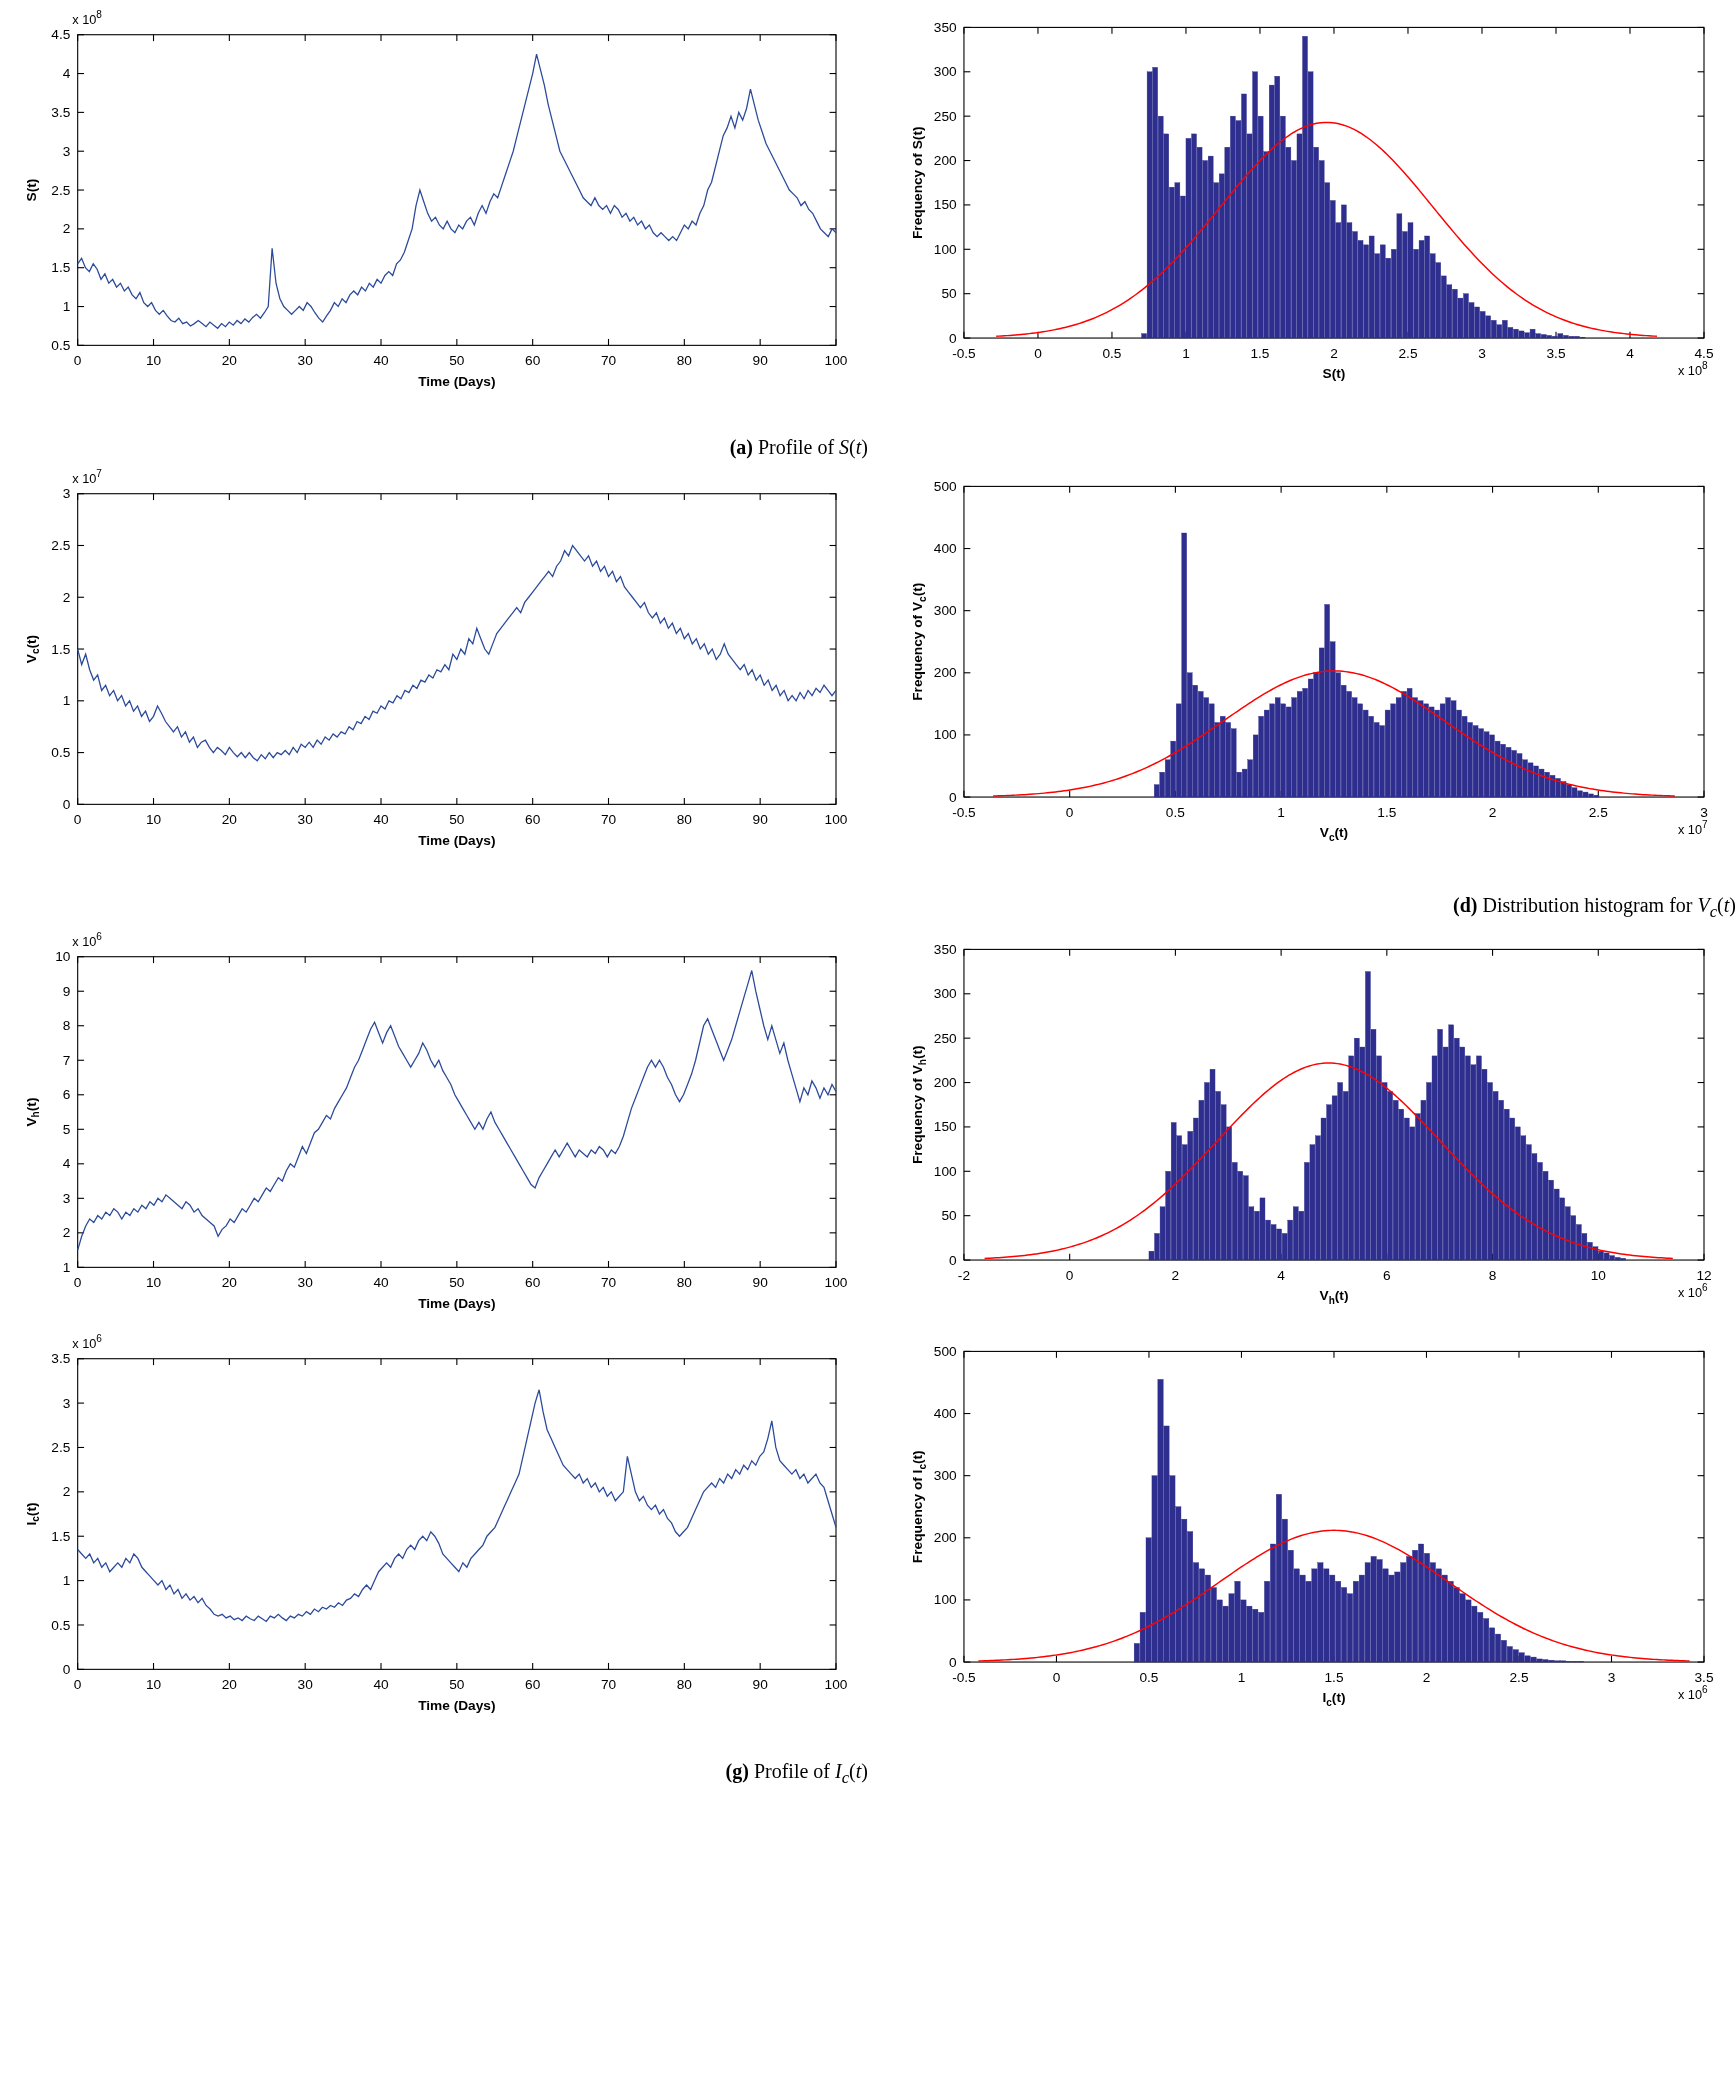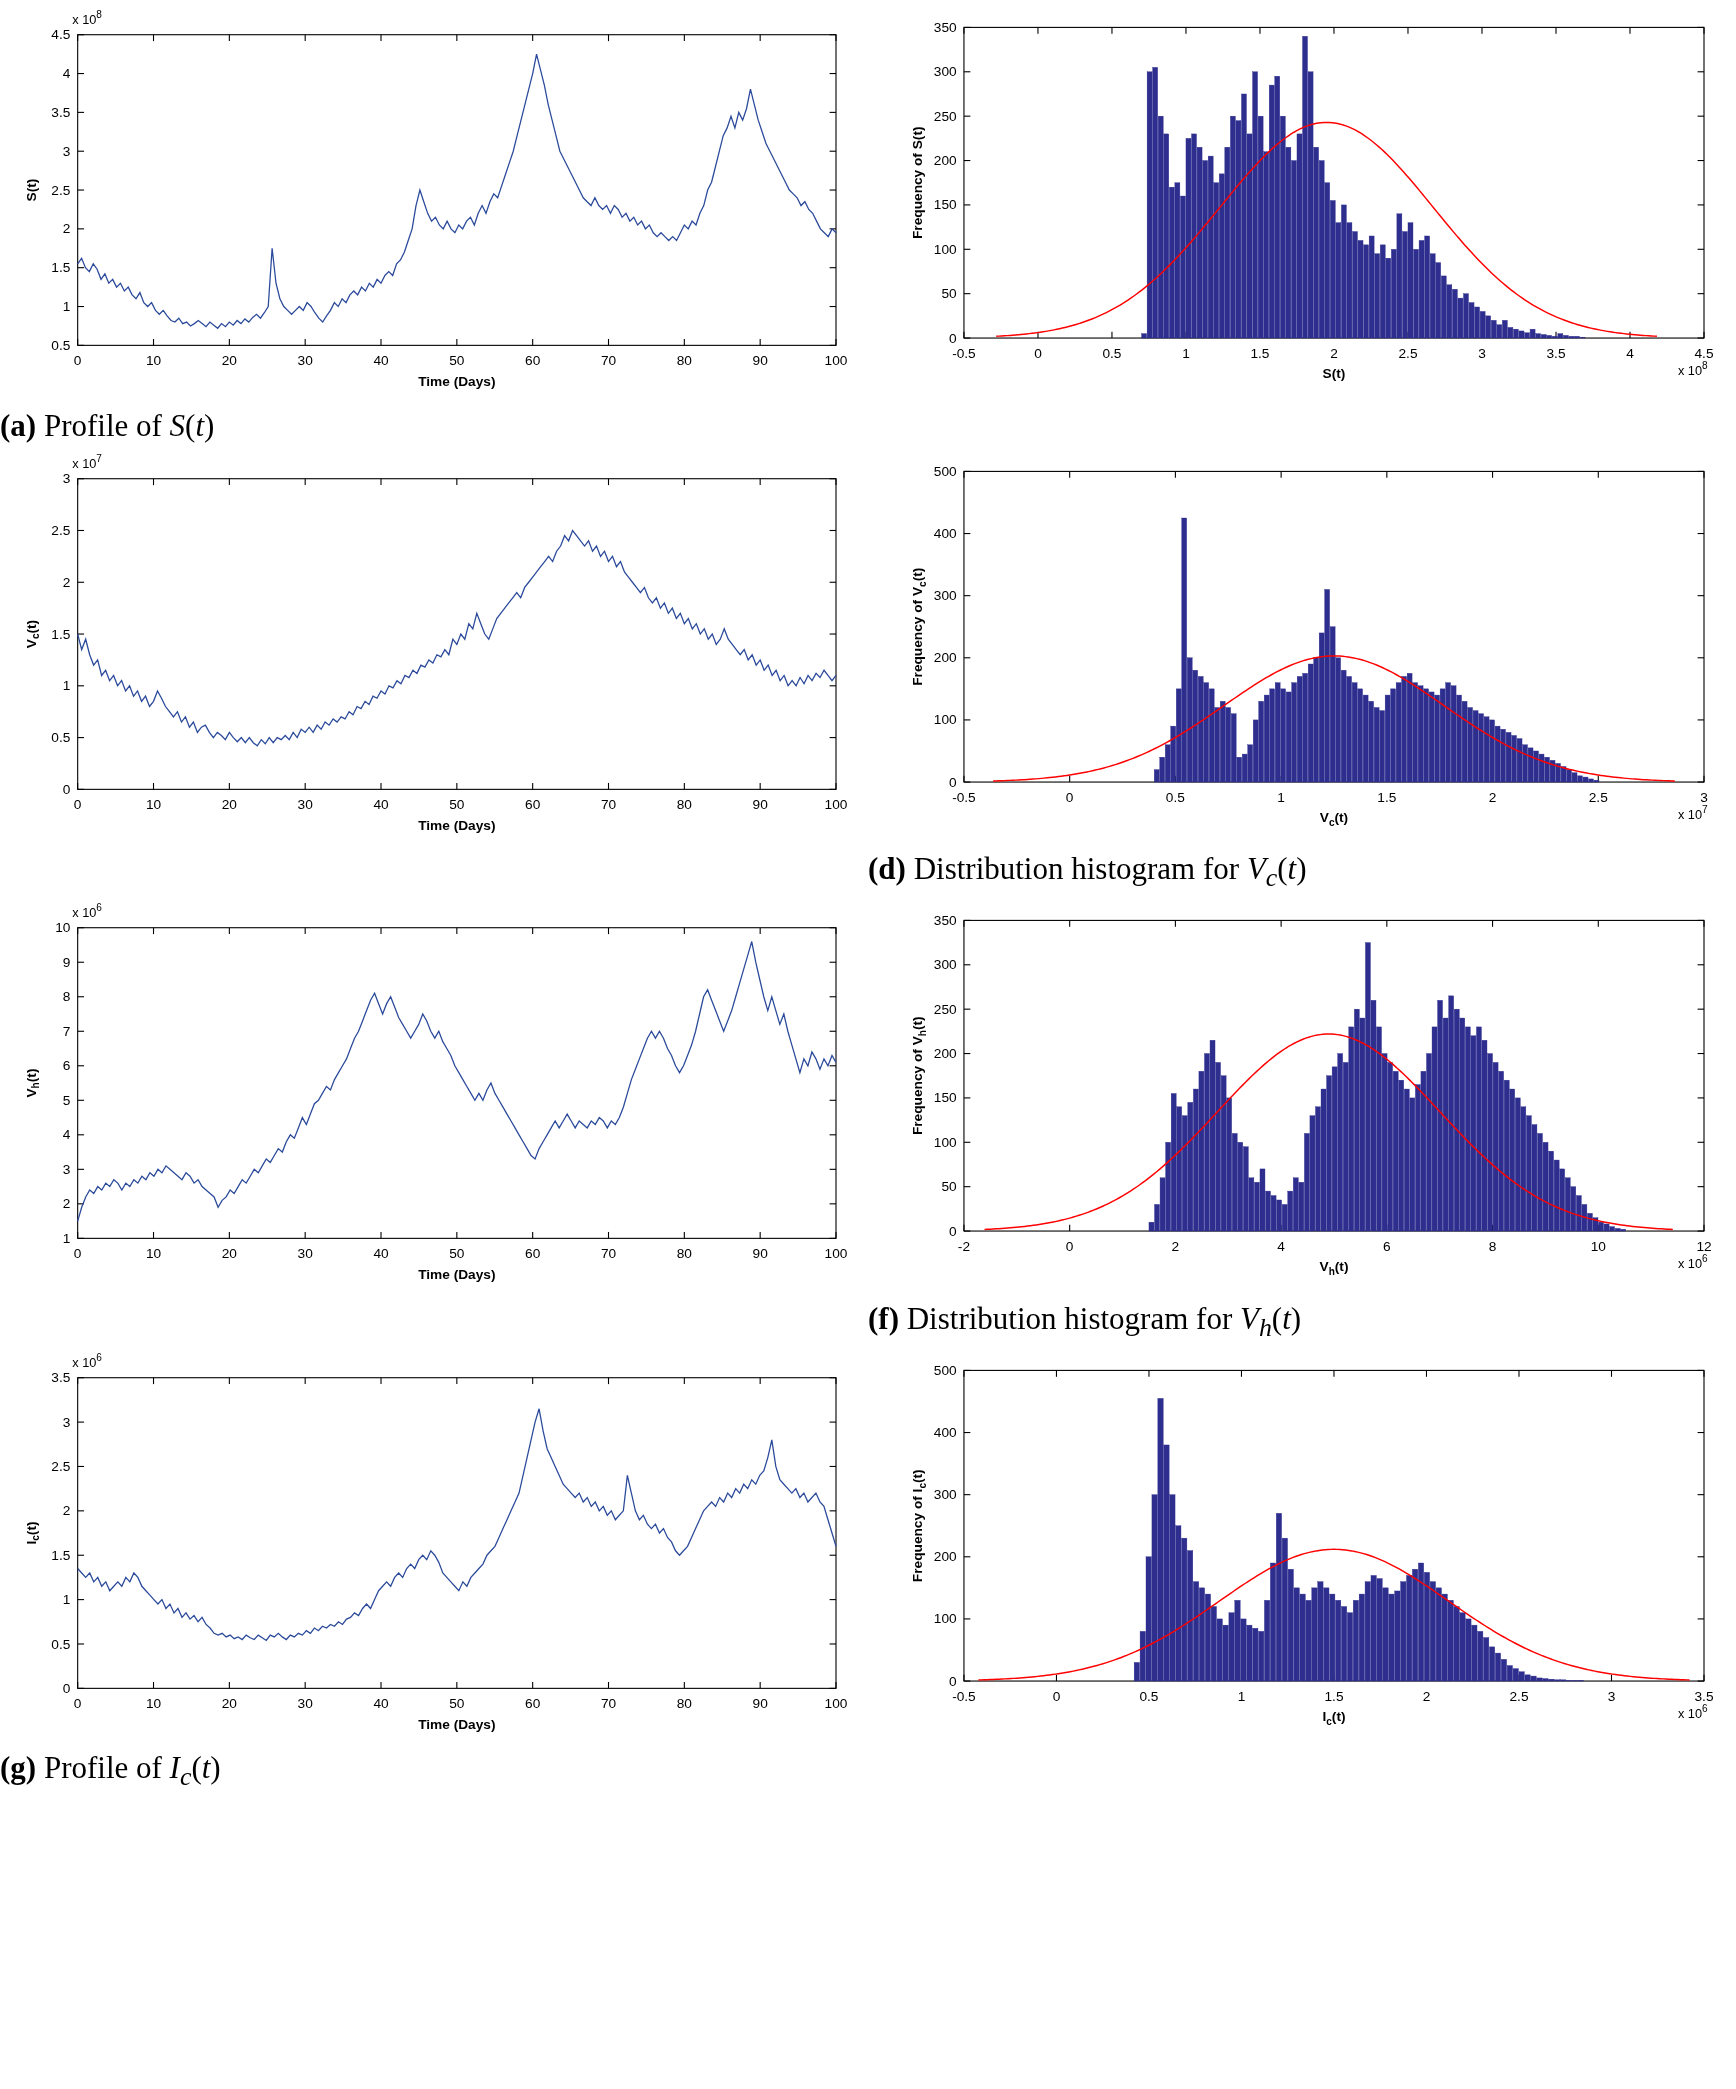--- a/index.html
+++ b/index.html
@@ -2,21 +2,21 @@
 <html style="font-size:14.6px"><head>
 <meta charset="utf-8">
 <style>
   html,body{margin:0;padding:0;background:#fff;}
   body{width:1736px;height:2090px;font-family:"Liberation Serif",serif;color:#000;}
   .page{position:relative;width:1736px;height:2090px;}
   .row{display:flex;width:1736px;}
   .cell{width:868px;box-sizing:border-box;}
   .figwrap{position:relative;width:868px;height:402px;}
   svg{display:block;}
-  .caption{text-align:left;font-size:31px;font-family:"Liberation Serif",serif;padding-top:5.5px;}
+  .caption{text-align:right;font-size:20px;font-family:"Liberation Serif",serif;padding-top:5.5px;margin-top:28px;}
   .caption b{font-weight:bold;}
   .caption i{font-style:italic;}
   .axis-text{font-family:"Liberation Sans",sans-serif;font-size:15px;fill:#000;}
   .axis-label{font-family:"Liberation Sans",sans-serif;font-size:15px;font-weight:bold;fill:#000;}
   .expo{font-family:"Liberation Sans",sans-serif;font-size:14px;fill:#000;}
 </style>
 </head>
 <body>
 
 <div class="page">
@@ -662,21 +662,20 @@
             <rect x="787.4250000000001" y="350.57142857142856" width="5.474999999999932" height="19.428571428571445" fill="#2e2e8f" stroke="#2e2e8f" stroke-width="0.4"></rect>
             <rect x="793.5" y="355.42857142857144" width="5.474999999999932" height="14.571428571428555" fill="#2e2e8f" stroke="#2e2e8f" stroke-width="0.4"></rect>
             <rect x="799.5749999999999" y="360.2857142857143" width="5.475000000000046" height="9.714285714285722" fill="#2e2e8f" stroke="#2e2e8f" stroke-width="0.4"></rect>
             <rect x="805.65" y="362.22857142857146" width="5.474999999999932" height="7.771428571428544" fill="#2e2e8f" stroke="#2e2e8f" stroke-width="0.4"></rect>
             <rect x="811.7249999999999" y="365.14285714285717" width="5.475000000000046" height="4.857142857142833" fill="#2e2e8f" stroke="#2e2e8f" stroke-width="0.4"></rect>
             <rect x="817.8" y="367.0857142857143" width="5.475000000000046" height="2.914285714285711" fill="#2e2e8f" stroke="#2e2e8f" stroke-width="0.4"></rect>
             <rect x="823.875" y="368.0571428571429" width="5.474999999999932" height="1.9428571428571217" fill="#2e2e8f" stroke="#2e2e8f" stroke-width="0.4"></rect>
             <path d="M127.56 368.23 L130.70 368.09 L133.84 367.93 L136.98 367.76 L140.12 367.58 L143.26 367.39 L146.40 367.18 L149.54 366.96 L152.67 366.72 L155.81 366.47 L158.95 366.20 L162.09 365.91 L165.23 365.60 L168.37 365.27 L171.51 364.92 L174.65 364.55 L177.78 364.16 L180.92 363.74 L184.06 363.30 L187.20 362.83 L190.34 362.33 L193.48 361.81 L196.62 361.25 L199.76 360.66 L202.89 360.04 L206.03 359.39 L209.17 358.69 L212.31 357.97 L215.45 357.20 L218.59 356.39 L221.73 355.55 L224.87 354.66 L228.00 353.72 L231.14 352.75 L234.28 351.72 L237.42 350.65 L240.56 349.52 L243.70 348.35 L246.84 347.13 L249.98 345.85 L253.11 344.51 L256.25 343.13 L259.39 341.68 L262.53 340.18 L265.67 338.61 L268.81 336.99 L271.95 335.31 L275.09 333.57 L278.22 331.76 L281.36 329.89 L284.50 327.96 L287.64 325.96 L290.78 323.90 L293.92 321.78 L297.06 319.59 L300.20 317.34 L303.33 315.02 L306.47 312.64 L309.61 310.20 L312.75 307.69 L315.89 305.13 L319.03 302.50 L322.17 299.81 L325.31 297.07 L328.44 294.26 L331.58 291.41 L334.72 288.49 L337.86 285.53 L341.00 282.52 L344.14 279.46 L347.28 276.36 L350.42 273.21 L353.55 270.03 L356.69 266.81 L359.83 263.56 L362.97 260.27 L366.11 256.97 L369.25 253.64 L372.39 250.29 L375.53 246.93 L378.66 243.56 L381.80 240.18 L384.94 236.80 L388.08 233.42 L391.22 230.06 L394.36 226.70 L397.50 223.36 L400.64 220.05 L403.77 216.76 L406.91 213.51 L410.05 210.29 L413.19 207.11 L416.33 203.98 L419.47 200.91 L422.61 197.89 L425.75 194.94 L428.88 192.05 L432.02 189.24 L435.16 186.50 L438.30 183.85 L441.44 181.29 L444.58 178.82 L447.72 176.44 L450.86 174.17 L453.99 172.00 L457.13 169.94 L460.27 168.00 L463.41 166.17 L466.55 164.46 L469.69 162.88 L472.83 161.42 L475.97 160.09 L479.10 158.90 L482.24 157.84 L485.38 156.92 L488.52 156.13 L491.66 155.49 L494.80 154.99 L497.94 154.63 L501.08 154.41 L504.21 154.34 L507.35 154.41 L510.49 154.63 L513.63 154.99 L516.77 155.49 L519.91 156.13 L523.05 156.92 L526.19 157.84 L529.32 158.90 L532.46 160.09 L535.60 161.42 L538.74 162.88 L541.88 164.46 L545.02 166.17 L548.16 168.00 L551.30 169.94 L554.43 172.00 L557.57 174.17 L560.71 176.44 L563.85 178.82 L566.99 181.29 L570.13 183.85 L573.27 186.50 L576.41 189.24 L579.54 192.05 L582.68 194.94 L585.82 197.89 L588.96 200.91 L592.10 203.98 L595.24 207.11 L598.38 210.29 L601.52 213.51 L604.65 216.76 L607.79 220.05 L610.93 223.36 L614.07 226.70 L617.21 230.06 L620.35 233.42 L623.49 236.80 L626.63 240.18 L629.76 243.56 L632.90 246.93 L636.04 250.29 L639.18 253.64 L642.32 256.97 L645.46 260.27 L648.60 263.56 L651.74 266.81 L654.87 270.03 L658.01 273.21 L661.15 276.36 L664.29 279.46 L667.43 282.52 L670.57 285.53 L673.71 288.49 L676.85 291.41 L679.98 294.26 L683.12 297.07 L686.26 299.81 L689.40 302.50 L692.54 305.13 L695.68 307.69 L698.82 310.20 L701.96 312.64 L705.09 315.02 L708.23 317.34 L711.37 319.59 L714.51 321.78 L717.65 323.90 L720.79 325.96 L723.93 327.96 L727.07 329.89 L730.20 331.76 L733.34 333.57 L736.48 335.31 L739.62 336.99 L742.76 338.61 L745.90 340.18 L749.04 341.68 L752.18 343.13 L755.31 344.51 L758.45 345.85 L761.59 347.13 L764.73 348.35 L767.87 349.52 L771.01 350.65 L774.15 351.72 L777.29 352.75 L780.42 353.72 L783.56 354.66 L786.70 355.55 L789.84 356.39 L792.98 357.20 L796.12 357.97 L799.26 358.69 L802.40 359.39 L805.53 360.04 L808.67 360.66 L811.81 361.25 L814.95 361.81 L818.09 362.33 L821.23 362.83 L824.37 363.30 L827.51 363.74 L830.64 364.16 L833.78 364.55 L836.92 364.92 L840.06 365.27 L843.20 365.60 L846.34 365.91 L849.48 366.20 L852.62 366.47 L855.75 366.72 L858.89 366.96 L862.03 367.18 L865.17 367.39 L868.31 367.58 L871.45 367.76 L874.59 367.93 L877.73 368.09 L880.86 368.23 " fill="none" stroke="#ff0000" stroke-width="1.6"></path>
           </svg>
         </div>
-      <div class="caption"><b>(f)</b> Distribution histogram for <i>V<sub>h</sub></i>(<i>t</i>)</div>
     </div>
   </div>
   <div class="row">
     <div class="cell">
       <div class="figwrap" id="plot-g">
           <svg width="868" height="402" viewBox="0 0 950 440">
             <rect x="85" y="38" width="830" height="340" fill="#fff" stroke="#000000" stroke-width="1.2"></rect>
             <line x1="85" y1="378" x2="85" y2="371" stroke="#000000" stroke-width="1.2"></line>
             <line x1="85" y1="38" x2="85" y2="45" stroke="#000000" stroke-width="1.2"></line>
             <text x="85" y="400" text-anchor="middle" class="axis-text">0</text>

